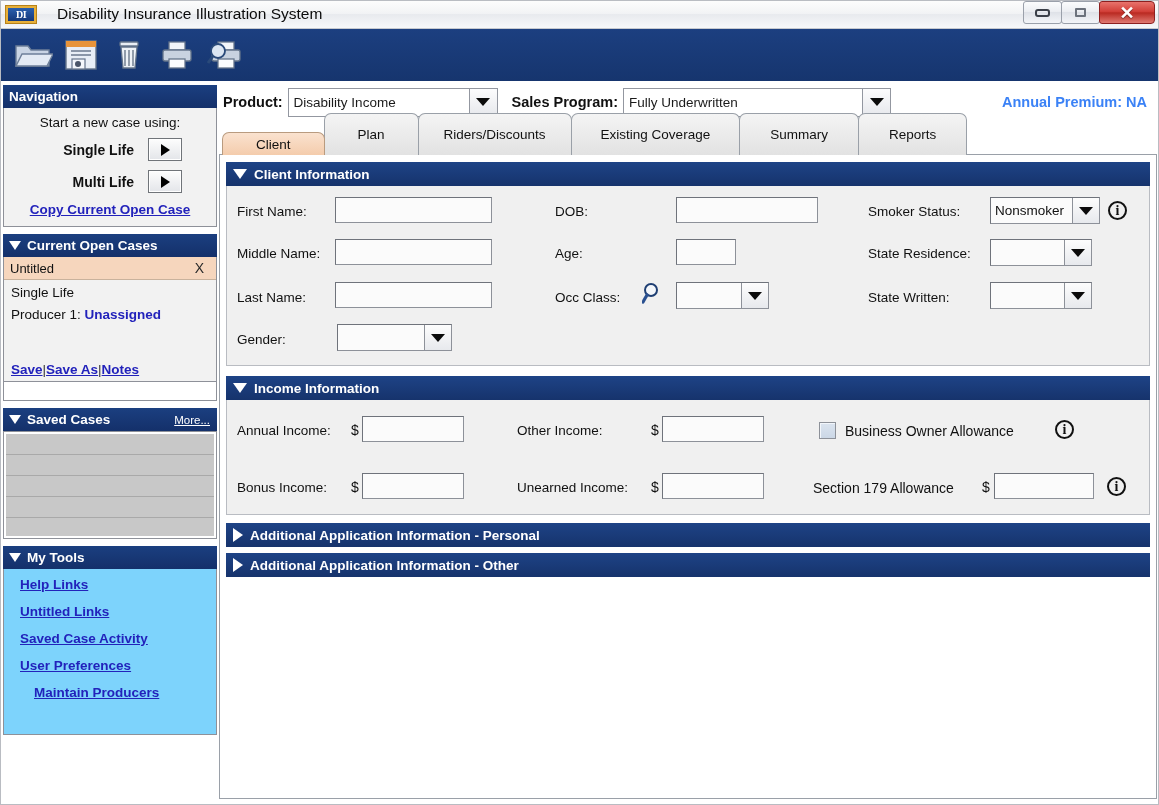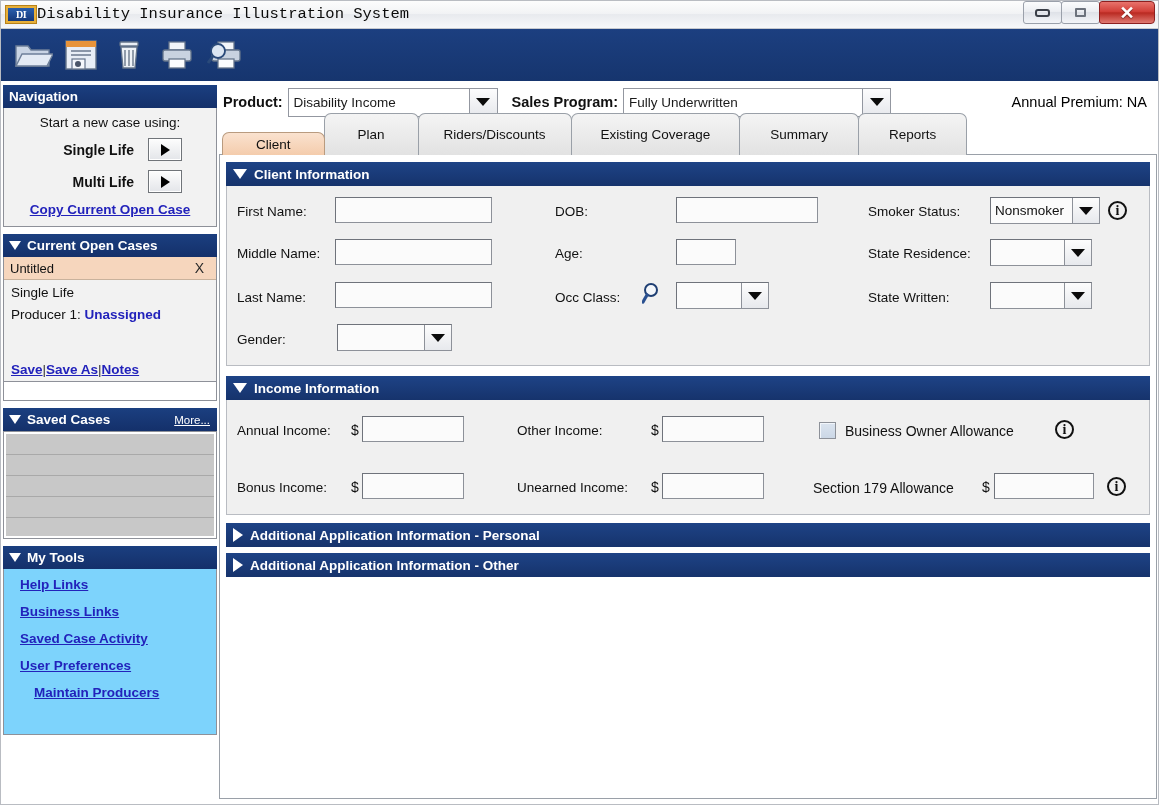--- a/index.html
+++ b/index.html
@@ -43,24 +43,24 @@
     left: 2px; top: 2px; right: 2px; bottom: 2px;
     background: linear-gradient(to bottom, #2a5fae, #15387a);
     color: #ffffff;
     font-size: 10px;
     font-weight: bold;
     display: flex; align-items: center; justify-content: center;
     letter-spacing: -0.5px;
     font-family: "Liberation Serif", serif;
   }
   .title-text {
-    margin-left: 0;
+    margin-left: 20px;
     font-size: 15.5px;
     color: #0b0b0b;
-    font-family: Liberation Mono, monospace;
+    font-family: Liberation Sans, sans-serif;
     white-space: nowrap;
   }
   .win-buttons {
     position: absolute;
     right: 4px; top: 1px;
     display: flex;
     height: 24px;
   }
   .win-btn {
     width: 39px; height: 23px;
@@ -271,21 +271,21 @@
   }
   .caret {
     width: 0; height: 0;
     border-left: 7px solid transparent;
     border-right: 7px solid transparent;
     border-top: 8px solid #0b0b0b;
   }
   .premium {
     margin-left: auto;
     margin-right: 10px;
-    font-size: 14.5px; font-weight: normal; color: #000000;
+    font-size: 14.5px; font-weight: bold; color: #3b82f6;
     white-space: nowrap;
   }
 
   
   .tabrow {
     display: flex;
     align-items: flex-end;
     height: 33px;
     padding-left: 3px;
     position: relative;
@@ -546,21 +546,21 @@
       </div>
     </div>
 
     <div class="panel">
       <div class="panel-head">
         <span class="tri"></span>
         <span>My Tools</span>
       </div>
       <div class="panel-body tools-body" style="height:166px;">
         <a class="tool-link" href="#">Help Links</a>
-        <a class="tool-link" href="#">Business Links</a>
+        <a class="tool-link" href="#">Untitled Links</a>
         <a class="tool-link" href="#">Saved Case Activity</a>
         <a class="tool-link" href="#">User Preferences</a>
         <a class="tool-link" href="#">Maintain Producers</a>
       </div>
     </div>
 
   </div>
 
   <div class="main">
 

